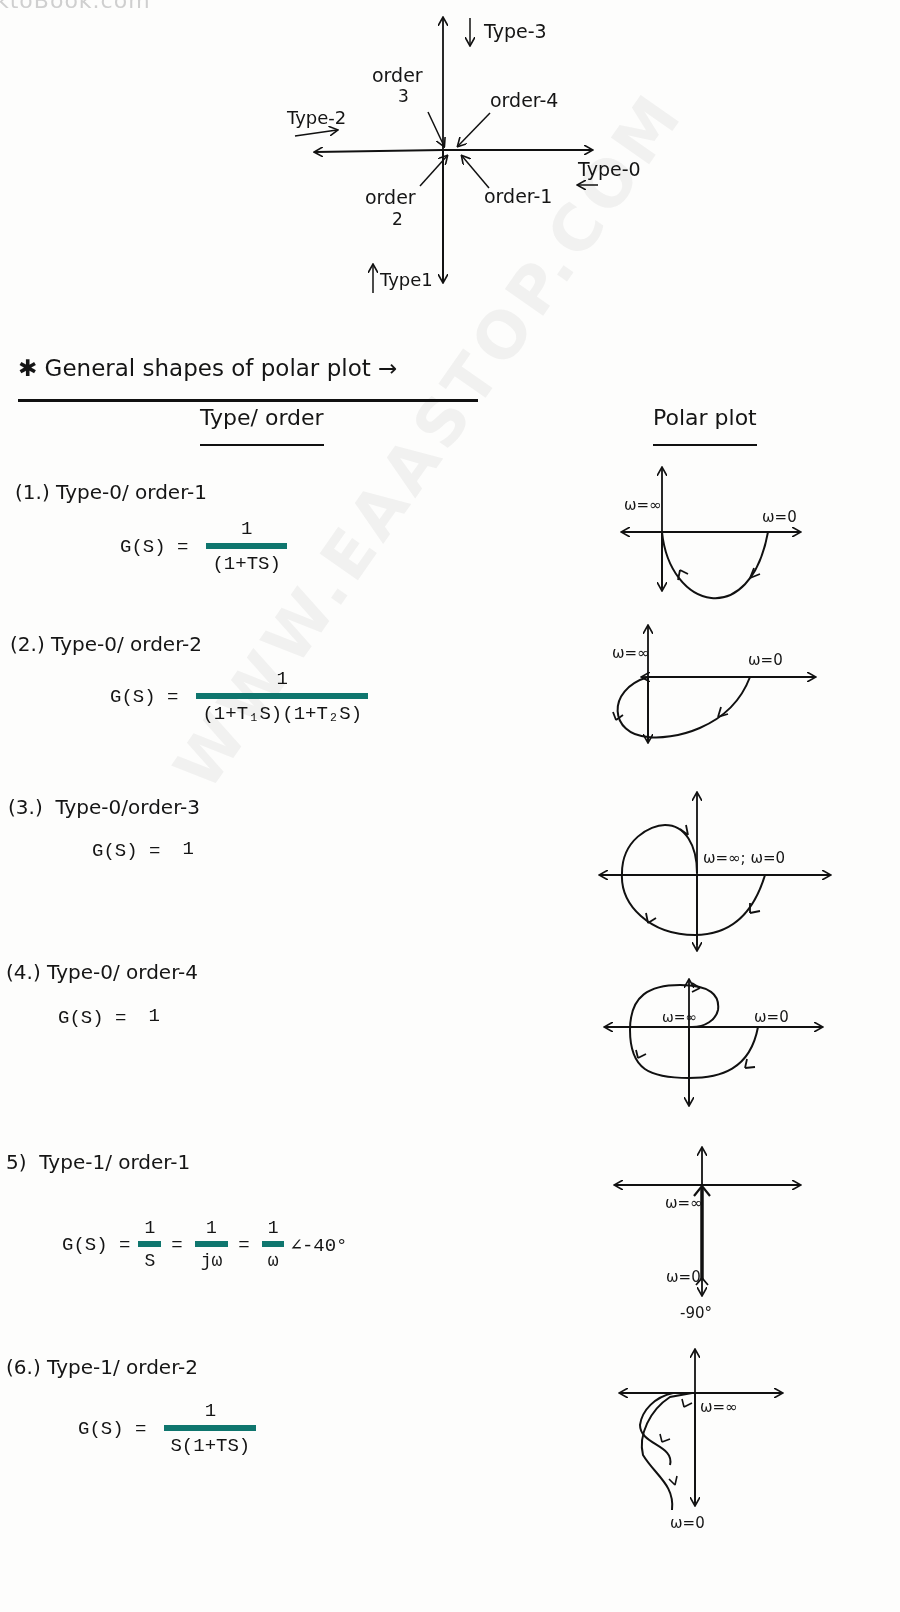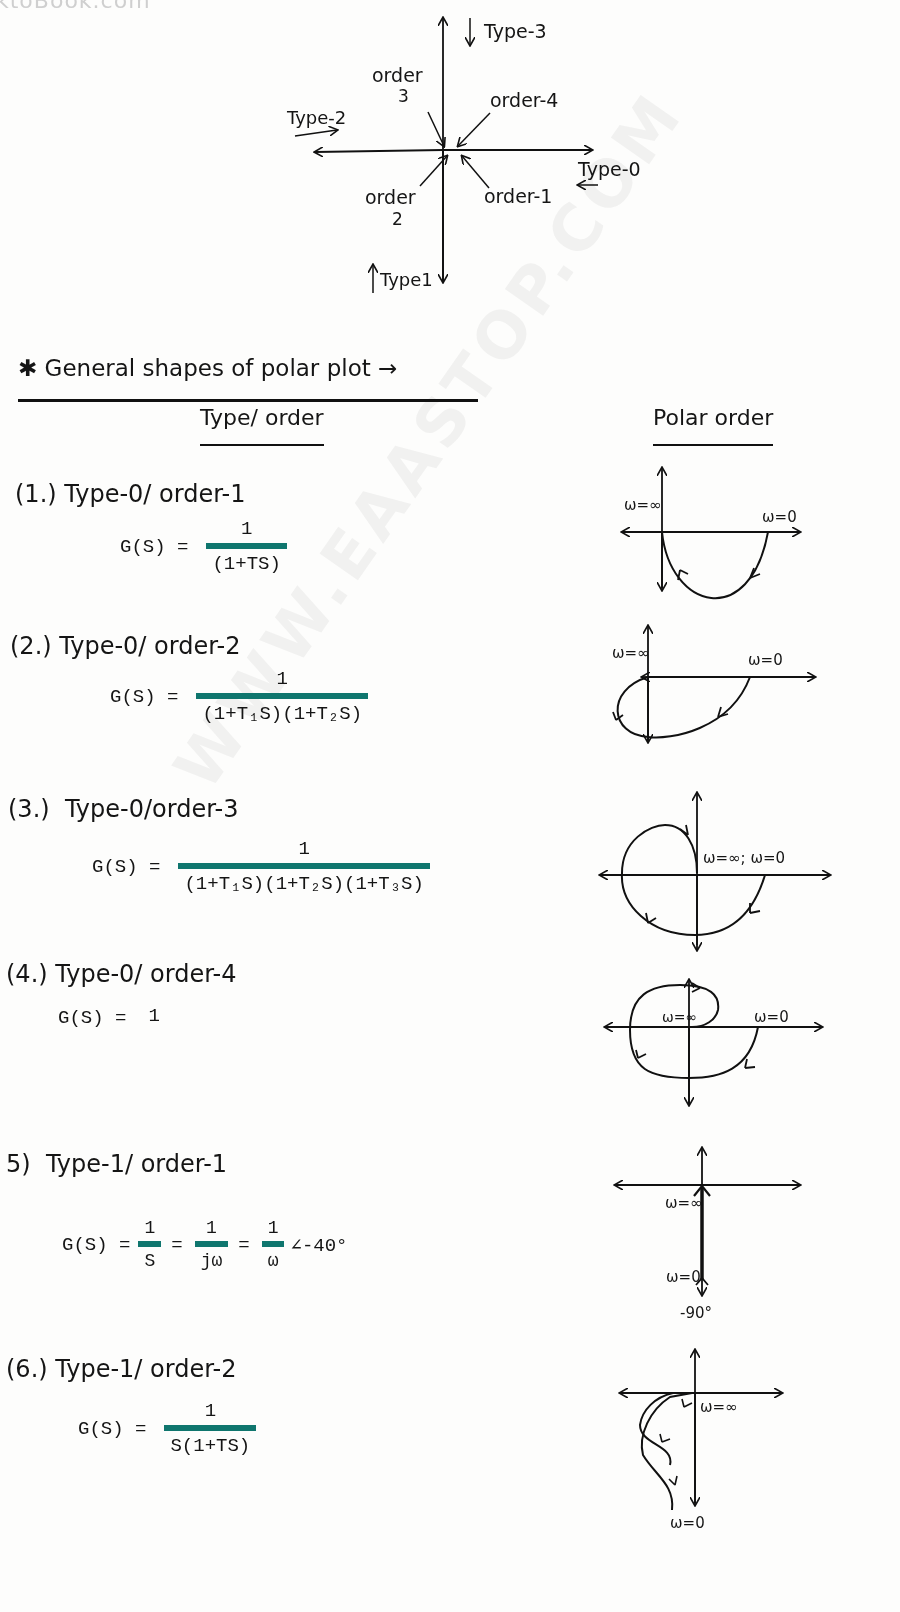--- a/index.html
+++ b/index.html
@@ -19,21 +19,21 @@
     color: rgba(200,200,200,0.22); transform: rotate(-55deg); transform-origin: left top;
     letter-spacing: 6px; white-space: nowrap;
   }
   svg { position: absolute; overflow: visible; }
   svg text { font-family: "DejaVu Sans", sans-serif; fill: #151515; }
   .heading {
     position: absolute; left: 18px; top: 355px; font-size: 23px;
     border-bottom: 3px solid #111; padding-bottom: 18px; width: 460px; white-space: nowrap;
   }
   .colhead { position: absolute; font-size: 22px; border-bottom: 2px solid #111; padding-bottom: 14px; white-space: nowrap; }
-  .item-title { position: absolute; font-size: 24px; white-space: nowrap; }
+  .item-title { position: absolute; font-size: 20px; white-space: nowrap; }
   .eq { position: absolute; font-size: 19px; display: flex; align-items: center; white-space: nowrap; font-family: Liberation Mono, monospace; }
   .frac { display: inline-flex; flex-direction: column; align-items: center; margin-left: 18px; }
   .frac .num { padding: 0 4px 3px; text-align: center; }
   .frac .den { border-top: 6px solid #0f766e; padding: 4px 6px 0; text-align: center; }
   .frac.small { margin-left: 8px; margin-right: 6px; font-size: 18px; }
   .eqop { margin: 0 4px; }
 </style>
 </head>
 <body>
 
@@ -69,21 +69,21 @@
   <text x="372" y="82" font-size="19">order</text>
   <text x="398" y="102" font-size="17">3</text>
   <text x="490" y="107" font-size="19">order-4</text>
   <text x="365" y="204" font-size="19">order</text>
   <text x="392" y="225" font-size="17">2</text>
   <text x="484" y="203" font-size="19">order-1</text>
 </svg>
 
 <div class="heading hand">✱ General shapes of polar plot →</div>
 <div class="colhead hand" style="left:200px;top:405px">Type/ order</div>
-<div class="colhead hand" style="left:653px;top:405px">Polar order</div>
+<div class="colhead hand" style="left:653px;top:405px">Polar plot</div>
 
 <div class="item-title hand" style="left:15px;top:480px">
   <span>(1.)</span> <span>Type-0/ order-1</span>
 </div>
 <div class="eq hand" style="left:120px;top:518px">
   <span>G(S) =</span>
   <span class="frac">
       <span class="num">1</span>
       <span class="den">(1+TS)</span>
     </span>
@@ -122,21 +122,20 @@
   <text x="148" y="45" font-size="15">ω=0</text>
 </svg>
 
 <div class="item-title hand" style="left:8px;top:795px">
   <span>(3.)</span>&nbsp; <span>Type-0/order-3</span>
 </div>
 <div class="eq hand" style="left:92px;top:838px">
   <span>G(S) =</span>
   <span class="frac">
       <span class="num">1</span>
-      <span class="den">(1+T₁S)(1+T₂S)(1+T₃S)</span>
     </span>
 </div>
 <svg style="left:600px;top:785px" width="240" height="180">
   <line x1="100" y1="90" x2="230" y2="90" stroke="#111" stroke-width="1.8" marker-end="url(#ah)"></line>
   <line x1="100" y1="90" x2="0" y2="90" stroke="#111" stroke-width="1.8" marker-end="url(#ah)"></line>
   <line x1="97" y1="160" x2="97" y2="8" stroke="#111" stroke-width="1.8" marker-end="url(#ah)"></line>
   <line x1="97" y1="90" x2="97" y2="165" stroke="#111" stroke-width="1.8" marker-end="url(#ah)"></line>
   <path d="M165,90 C150,140 120,150 95,150 C50,150 20,120 22,88 C22,55 50,40 65,40 C85,40 97,60 97,88" fill="none" stroke="#111" stroke-width="2"></path>
   <path d="M150,128 l0,-10 M150,128 l10,-2" stroke="#111" stroke-width="1.8"></path>
   <path d="M48,138 l-2,-10 M48,138 l8,-5" stroke="#111" stroke-width="1.8"></path>

